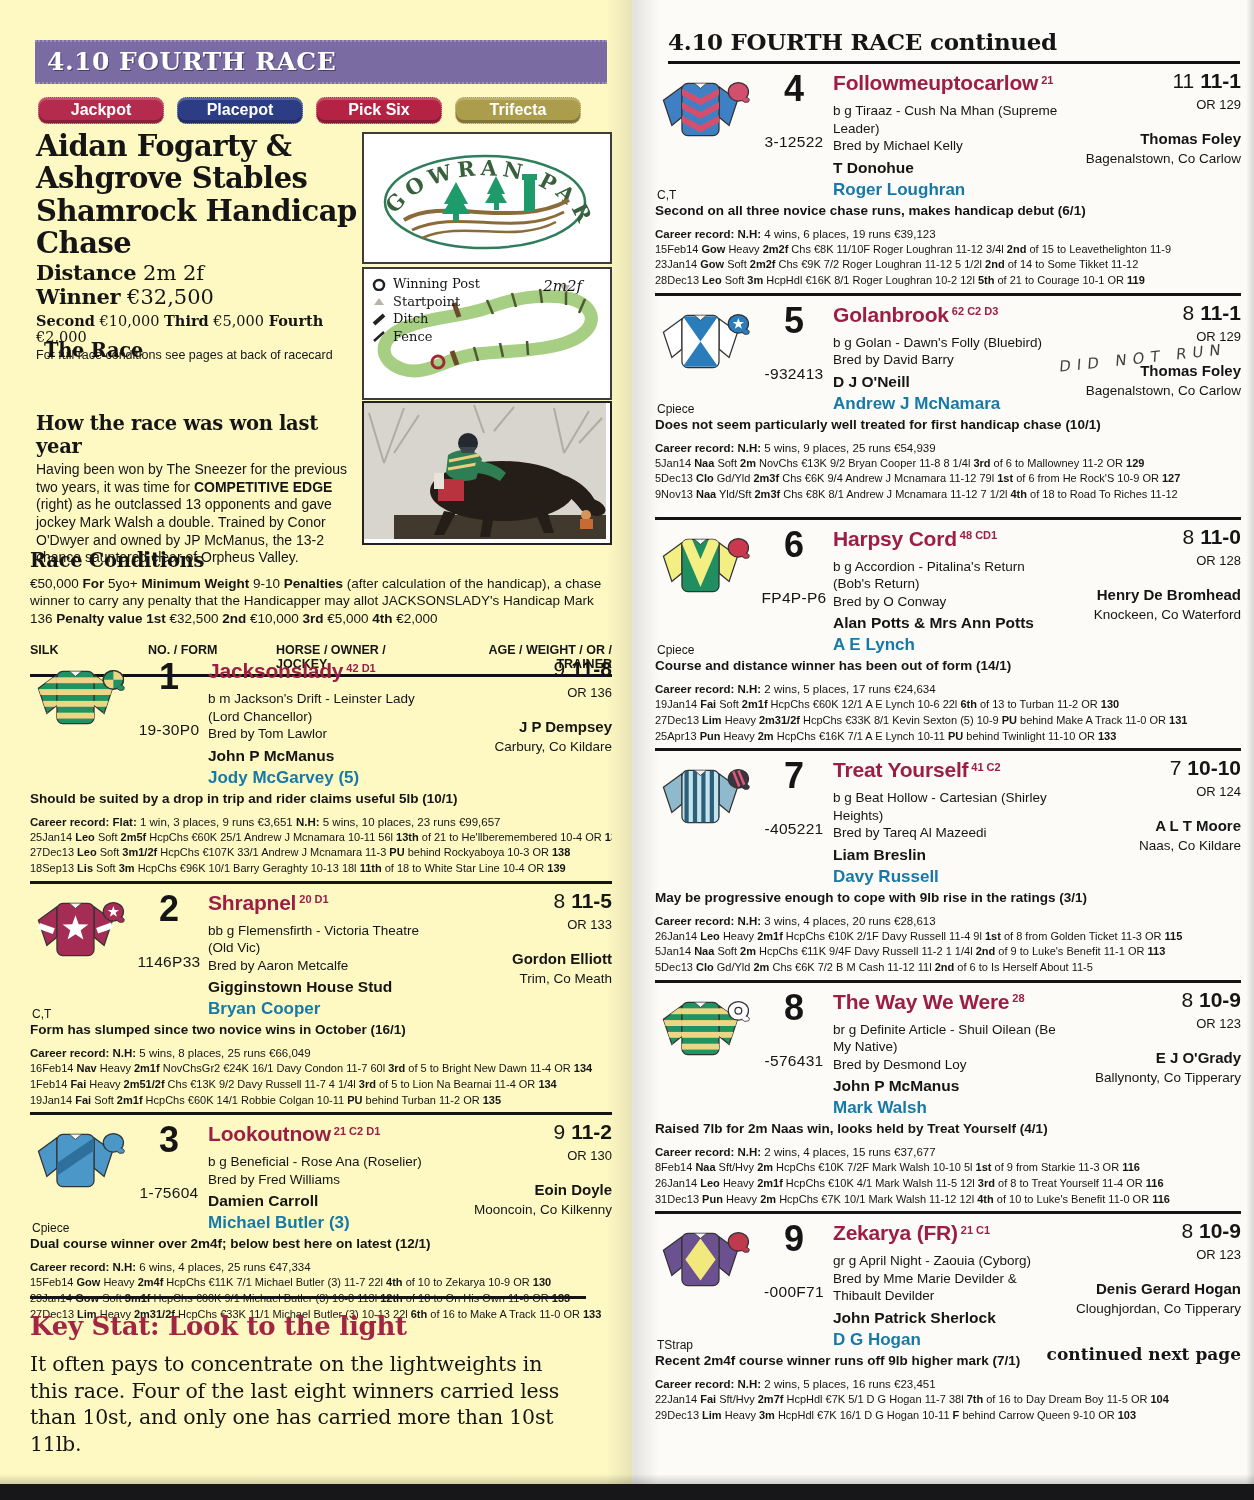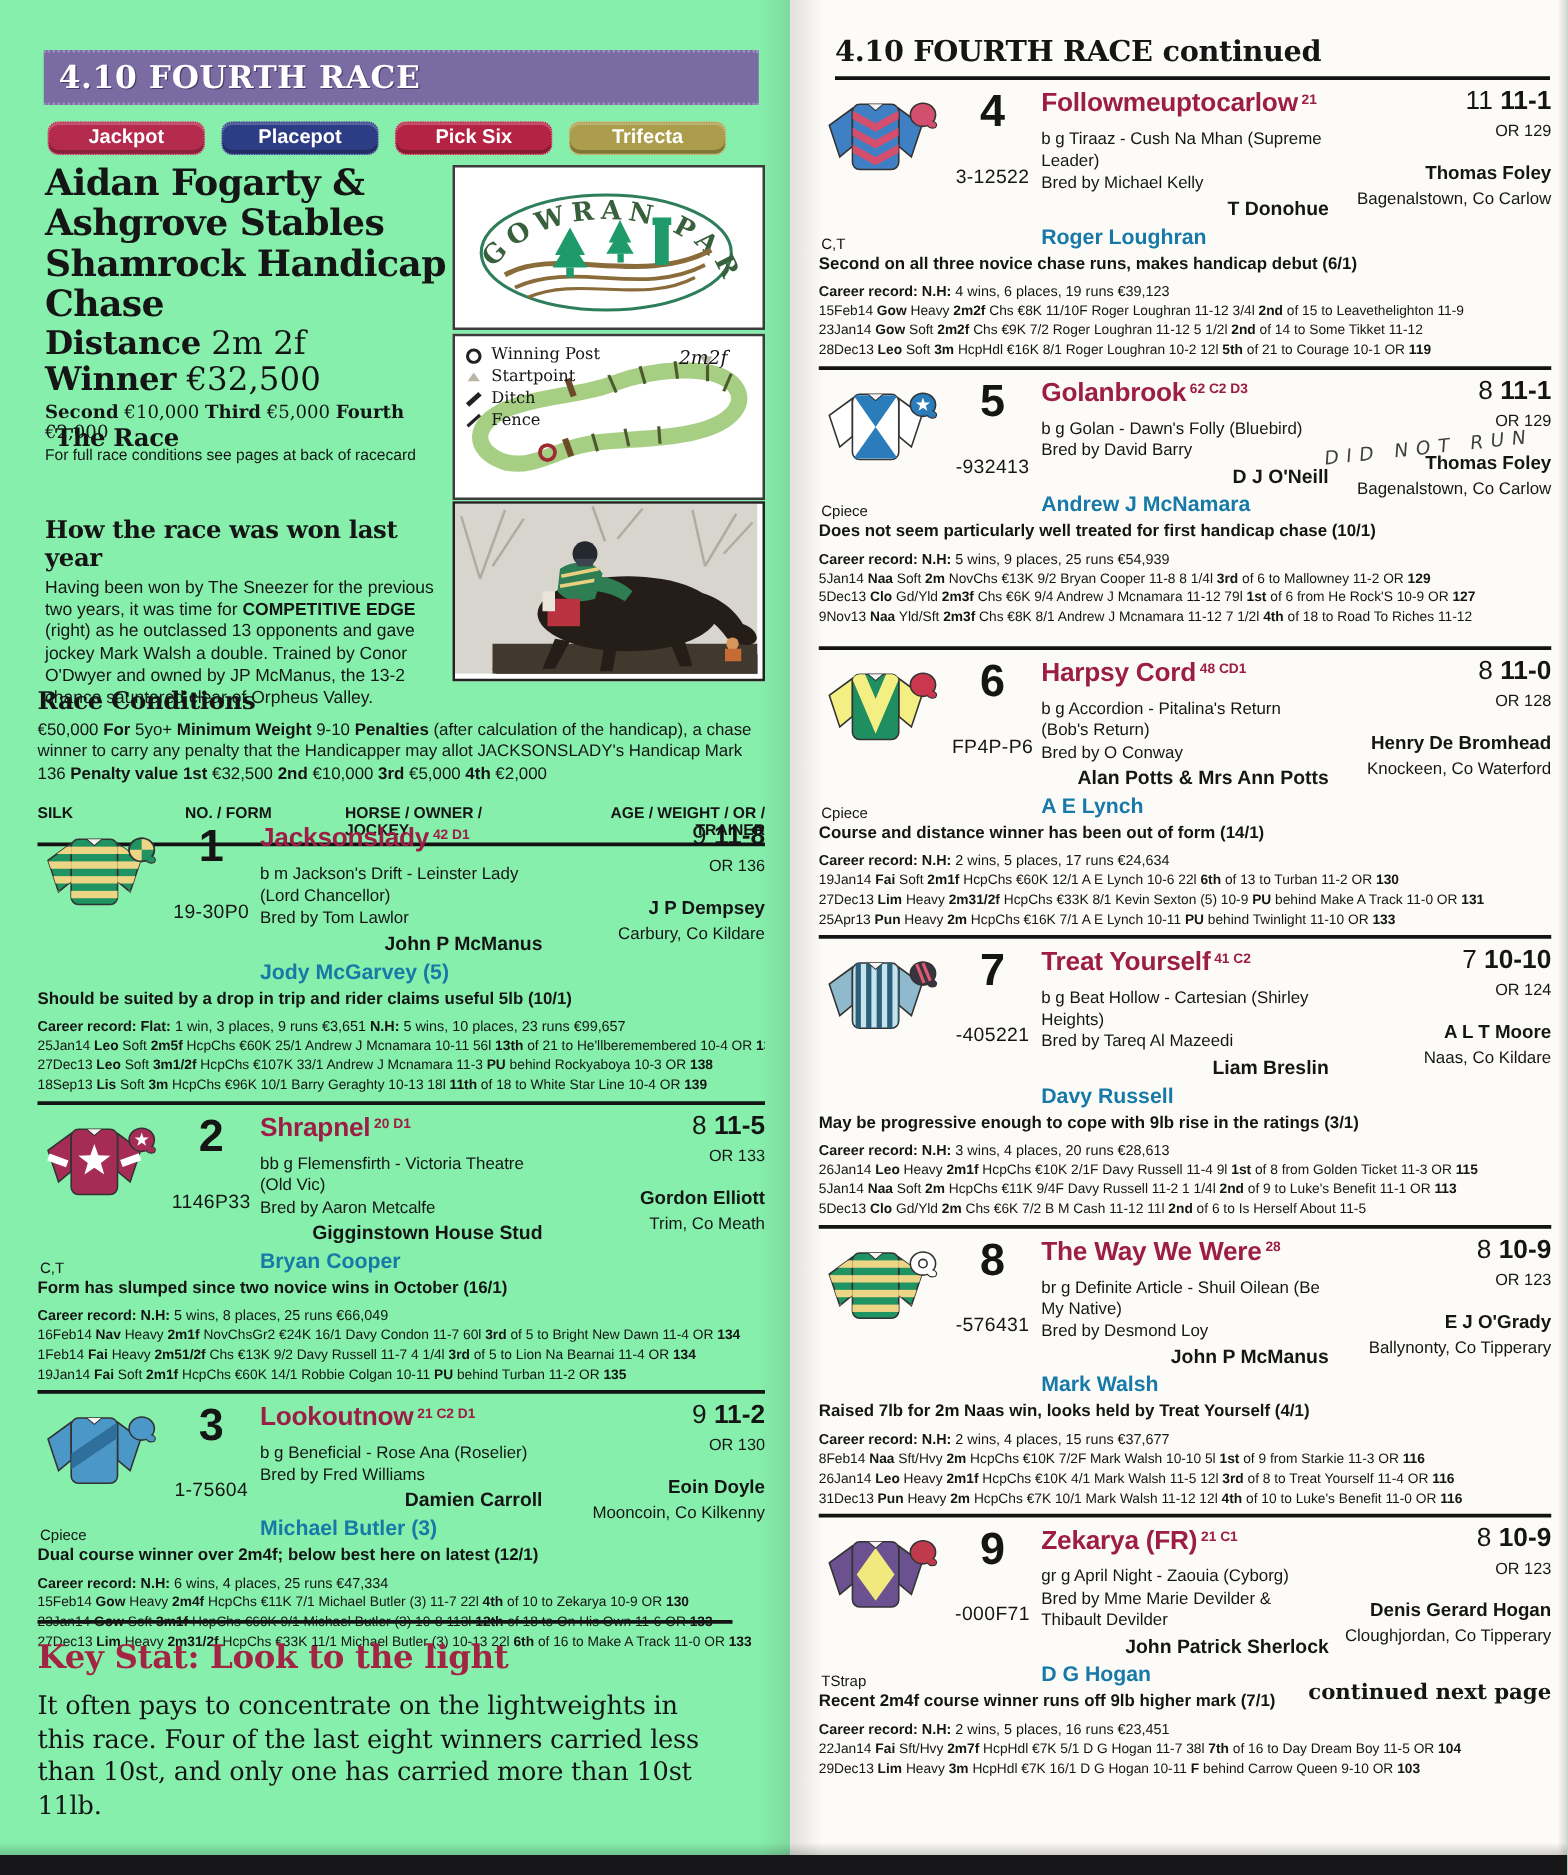--- a/index.html
+++ b/index.html
@@ -1,16 +1,16 @@
 <!DOCTYPE html>
 <html><head>
 <meta charset="utf-8">
 <style>
   html,body{margin:0;padding:0;background:#d9d7d2;}
-  .page{position:relative;width:1254px;height:1500px;background:#86efac;overflow:hidden;
+  .page{position:relative;width:1254px;height:1500px;background:#fef9c3;overflow:hidden;
         font-family:"Liberation Sans",sans-serif;color:#151515;}
   .sheet-right{position:absolute;left:632px;top:0;width:622px;height:1500px;background:#fcfbf8;}
   .fold{position:absolute;left:606px;top:0;width:52px;height:1500px;
         background:linear-gradient(to right,rgba(0,0,0,0),rgba(80,75,70,.14) 55%,rgba(0,0,0,0));}
   .edge-right{position:absolute;right:0;top:0;width:8px;height:1500px;background:linear-gradient(to right,rgba(0,0,0,0),rgba(0,0,0,.15));}
   .bottom-shade{position:absolute;left:0;bottom:16px;width:100%;height:10px;background:linear-gradient(to bottom,rgba(0,0,0,0),rgba(0,0,0,.18));}
   .bottom-strip{position:absolute;left:0;bottom:0;width:100%;height:16px;background:#17171a;}
 
   
   .race-banner{position:absolute;left:35px;top:40px;width:560px;height:34px;background:#7a6ba2;
@@ -21,21 +21,21 @@
   .pill{min-width:96px;text-align:center;border-radius:9px;color:#fff;font-weight:bold;font-size:16px;
         padding:3px 14px 4px;box-shadow:inset 0 -3px 0 rgba(0,0,0,.25), inset 0 2px 0 rgba(255,255,255,.2);
         border:1px dotted rgba(255,255,255,.5);}
   .race-title{position:absolute;left:36px;top:130px;width:322px;font-family:"DejaVu Serif",serif;
         font-weight:bold;font-size:29px;line-height:1.12;white-space:pre-line;letter-spacing:-.5px;}
   .box{position:absolute;border:2px solid #3c3c3c;background:#fff;}
   .logo-box{left:362px;top:132px;width:246px;height:128px;}
   .map-box{left:362px;top:267px;width:246px;height:129px;}
   .photo-box{left:362px;top:401px;width:246px;height:140px;border:2px solid #222;}
   .info-block{position:absolute;left:36px;top:261px;width:322px;font-family:"DejaVu Serif",serif;}
-  .info-line1{font-size:26px;line-height:1.1;}
+  .info-line1{font-size:21px;line-height:1.1;}
   .info-line1 b{letter-spacing:-.3px;}
   .prize-line{font-size:14.5px;margin-top:3px;}
   .cond-note{font-family:"Liberation Sans",sans-serif;font-size:12.5px;margin-top:3px;}
   .sect{position:absolute;width:324px;}
   .sect h3{font-family:"DejaVu Serif",serif;font-size:19.5px;margin:0 0 3px 0;letter-spacing:-.3px;}
   .sect p{margin:0;font-size:14px;line-height:1.26;}
   .the-race{left:44px;top:339px;}
   .last-year{left:36px;top:412px;}
   .conditions{left:30px;top:549px;width:582px;}
   .conditions p{font-size:13.5px;line-height:1.28;}
@@ -54,21 +54,21 @@
   .entry-top{position:relative;display:flex;min-height:112px;}
   .silk-cell{width:100px;padding-top:4px;}
   .num-cell{width:78px;text-align:center;}
   .num{font-size:36px;font-weight:bold;line-height:1;margin-top:2px;}
   .formfig{font-size:15.5px;margin-top:26px;letter-spacing:.3px;}
   .mid{flex:1;padding-top:2px;}
   .name-line{margin-bottom:7px;}
   .hname{color:#9c1e46;font-weight:bold;font-size:21px;letter-spacing:-.2px;}
   .sup{color:#9c1e46;font-weight:bold;font-size:11px;vertical-align:super;margin-left:3px;}
   .breeding,.bredby{font-size:13.5px;line-height:1.3;}
-  .owner{font-size:15.5px;font-weight:bold;margin-top:4px;text-align:right;}
+  .owner{font-size:15.5px;font-weight:bold;margin-top:4px;}
   .jockey{font-size:17px;font-weight:bold;color:#1679a8;margin-top:3px;}
   .right-cell{width:178px;text-align:right;padding-top:0;}
   .aw{font-size:21px;}
   .aw b{font-size:21px;}
   .or-note{font-size:13px;margin-top:4px;}
   .trainer{font-size:15px;font-weight:bold;margin-top:18px;}
   .loc{font-size:13.5px;margin-top:4px;}
   .gear{position:absolute;left:2px;bottom:-2px;font-size:12px;}
   .comment{font-size:13.5px;font-weight:bold;margin:3px 0 8px;}
   .career{font-size:11.5px;line-height:1.4;}

